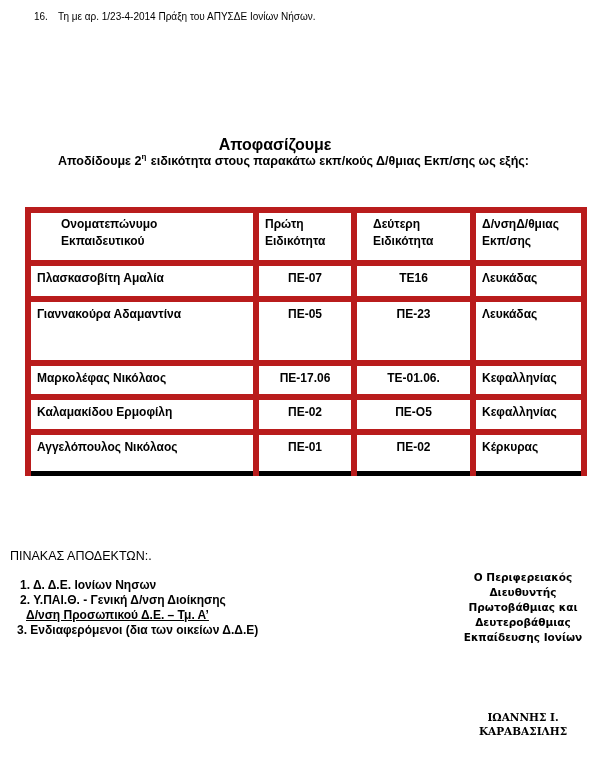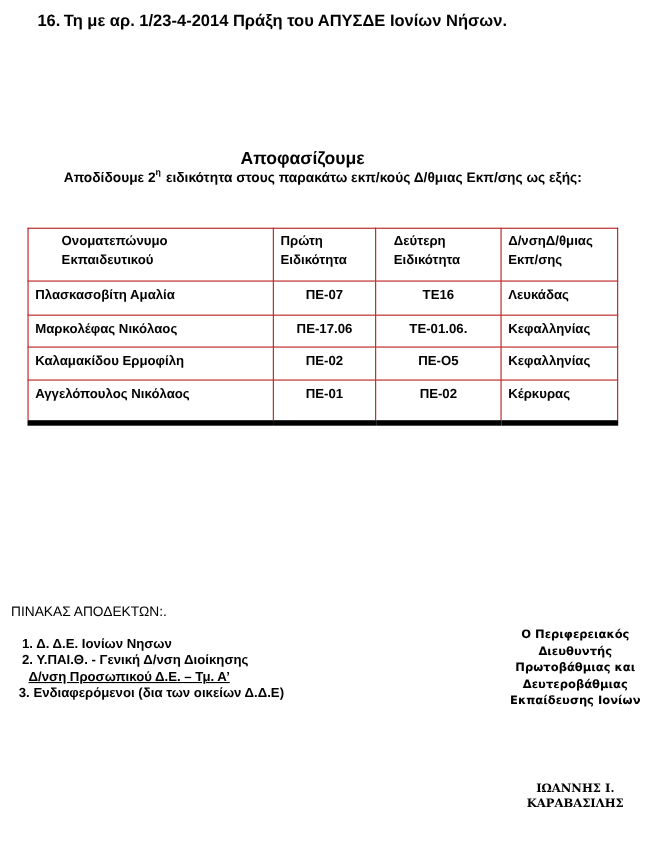--- a/index.html
+++ b/index.html
@@ -13,23 +13,22 @@
       position: relative;
       overflow: hidden;
       font-family: "Liberation Sans", sans-serif;
       color: #000000;
     }
     .abs { position: absolute; }
 
     .item16 {
       left: 34px;
       top: 11px;
-      font-size: 15px;
-      white-space: nowrap;
-      font-weight: bold;
+      font-size: 10px;
+      white-space: nowrap;
     }
     .item16 .num { display: inline-block; width: 24px; }
 
     .decide-title {
       left: 0;
       width: 602px;
       top: 136px;
       text-align: center;
       font-weight: bold;
       font-size: 16px;
@@ -49,21 +48,21 @@
     .tbl {
       left: 25px;
       top: 207px;
       width: 498px;
       border-collapse: collapse;
       table-layout: fixed;
       font-size: 12px;
       font-weight: bold;
     }
     .tbl td, .tbl th {
-      border: 1px solid #b91c1c;
+      border: 6px solid #b91c1c;
       padding: 0 0 0 6px;
       vertical-align: top;
       text-align: left;
       font-weight: bold;
     }
     .tbl .c1 { width: 192px; }
     .tbl .c2 { width: 86px; margin-top: 28px; }
     .tbl .c3 { width: 97px; }
     .tbl .c4 { width: 99px; }
     .tbl thead th { height: 44px; padding-top: 3px; line-height: 17px; }
@@ -154,20 +153,26 @@
       </th>
     </tr>
   </thead>
   <tbody>
     <tr class="r1">
       <td>Πλασκασοβίτη Αμαλία</td>
       <td class="center">ΠΕ-07</td>
       <td class="center">ΤΕ16</td>
       <td>Λευκάδας</td>
     </tr>
+    <tr class="r2">
+      <td>Γιαννακούρα Αδαμαντίνα</td>
+      <td class="center">ΠΕ-05</td>
+      <td class="center">ΠΕ-23</td>
+      <td>Λευκάδας</td>
+    </tr>
     <tr class="r3">
       <td>Μαρκολέφας Νικόλαος</td>
       <td class="center">ΠΕ-17.06</td>
       <td class="center">ΤΕ-01.06.</td>
       <td>Κεφαλληνίας</td>
     </tr>
     <tr class="r4">
       <td>Καλαμακίδου Ερμοφίλη</td>
       <td class="center">ΠΕ-02</td>
       <td class="center">ΠΕ-Ο5</td>

